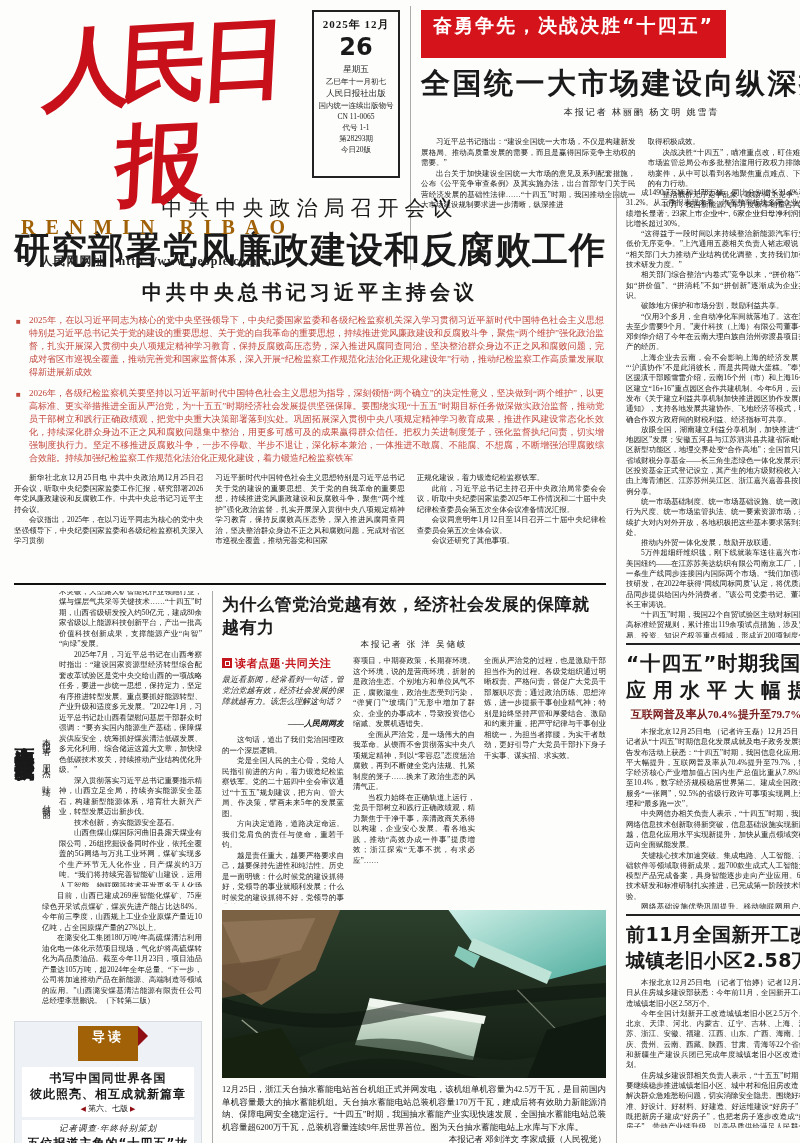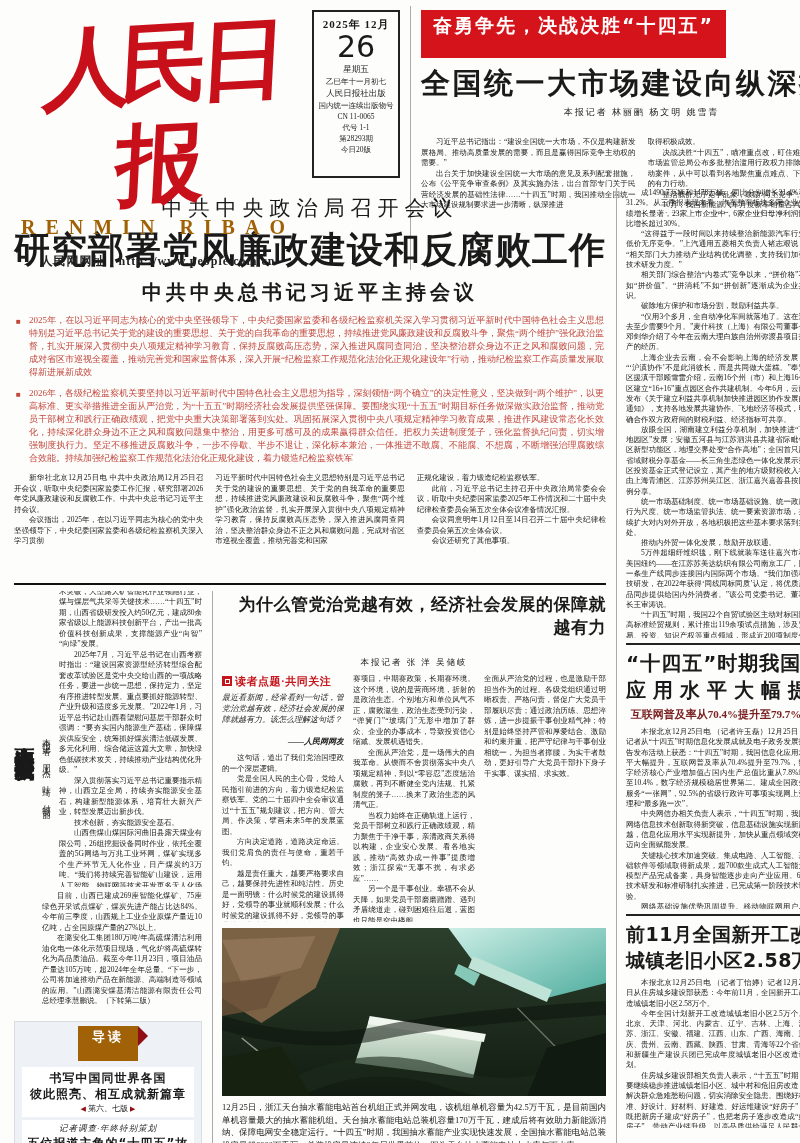--- a/index.html
+++ b/index.html
@@ -7,21 +7,21 @@
         font-family:"Liberation Serif","DejaVu Serif",serif;overflow:hidden;box-sizing:border-box;padding:6px 14px 0;}
   
   .topbar{display:grid;grid-template-columns:288px 88px 1fr;column-gap:10px;height:182px;}
   .masthead{position:relative;text-align:center;}
   .brand{font-family:"DejaVu Sans",sans-serif;font-weight:bold;color:#c8101a;font-size:88px;line-height:100px;
          letter-spacing:-10px;transform:rotate(-3deg) skewX(-6deg);margin-top:8px;}
   .brand-roman{color:#a16207;font-size:20px;letter-spacing:10px;font-weight:bold;margin-top:2px;}
   .website{font-size:12px;letter-spacing:1px;margin-top:14px;color:#222;font-weight:bold;}
   .datebox{border:2px solid #222;margin-top:4px;height:168px;padding:6px 2px;text-align:center;font-size:8.5px;line-height:13px;box-sizing:border-box;}
   .datebox .ym{font-size:11px;font-weight:bold;letter-spacing:1px;}
-  .datebox .day{font-size:30px;font-weight:normal;line-height:32px;font-family:"DejaVu Sans",sans-serif;}
+  .datebox .day{font-size:24px;font-weight:bold;line-height:32px;font-family:"DejaVu Sans",sans-serif;}
   .datebox .small{font-size:7.5px;line-height:11px;}
   .markethead{border-left:1px solid #aaa;padding-left:10px;}
   .banner{display:inline-block;background:#d5131a;color:#fff;font-weight:bold;font-size:19px;letter-spacing:2px;
           padding:3px 12px 19px;margin:4px 0 2px;font-family:"DejaVu Sans",sans-serif;}
   .market-h1{font-size:29px;font-weight:bold;letter-spacing:2.5px;margin:4px 0 2px;font-family:"DejaVu Sans",sans-serif;white-space:nowrap;}
   .market-byline{text-align:center;font-size:9px;letter-spacing:2px;margin:2px 0 6px;}
   .introcols{display:grid;grid-template-columns:1fr 1fr;column-gap:12px;height:88px;overflow:hidden;}
   .introcols .icol{font-size:7.5px;line-height:10.5px;text-align:justify;overflow:hidden;margin-top:12px;}
   p.np{margin:0;text-indent:2em;}
   
@@ -52,21 +52,21 @@
   .daodu{background:#eef1f5;border:1px solid #d8dde3;margin-top:8px;height:128px;overflow:hidden;text-align:center;padding-top:2px;}
   .daodu-tag{position:relative;display:inline-block;background:#a16207;color:#fff;font-weight:bold;font-size:13px;
              letter-spacing:3px;padding:2px 14px 15px;margin:2px auto 3px;font-family:"DejaVu Sans",sans-serif;}
   .daodu-tag::after{content:"";position:absolute;right:-10px;top:0;border-style:solid;border-width:10px 0 10px 10px;border-color:transparent transparent transparent #8f0f14;}
   .daodu-card{background:#fff;margin:3px 7px;padding:3px 2px;}
   .dd-title{font-size:12px;font-weight:bold;letter-spacing:1px;line-height:16px;font-family:"DejaVu Sans",sans-serif;}
   .dd-kicker{font-size:8.5px;font-style:italic;letter-spacing:1px;}
   .dd-page{font-size:8px;margin-top:1px;}
   .dd-arrow{color:#8f0f14;font-size:7px;}
   
-  .why-h1{font-size:17px;font-weight:bold;text-align:right;letter-spacing:0.5px;margin:2px 0 18px;}
+  .why-h1{font-size:17px;font-weight:bold;text-align:left;letter-spacing:0.5px;margin:2px 0 0;}
   .why-byline{text-align:center;font-size:8.5px;letter-spacing:2px;margin-bottom:5px;}
   .why-cols{display:grid;grid-template-columns:1fr 1fr 1fr;column-gap:9px;height:248px;overflow:hidden;text-align:justify;}
   .why-col{font-size:7.5px;line-height:10.5px;overflow:hidden;}
   .reader-head{color:#c5161d;font-weight:bold;font-size:11px;letter-spacing:0.5px;display:flex;align-items:center;gap:3px;margin:2px 0 5px;}
   .reader-ic{display:inline-block;width:10px;height:10px;background:#c5161d;position:relative;}
   .reader-ic::after{content:"";position:absolute;inset:2.5px;border:1.5px solid #fff;}
   .reader-q{font-style:italic;font-size:8px;line-height:11px;}
   .reader-src{text-align:right;font-weight:bold;font-style:italic;font-size:8px;margin:12px 0 6px;}
   
   .photo{margin-top:6px;}
@@ -206,21 +206,20 @@
                 <p class="np">这句话，道出了我们党治国理政的一个深层逻辑。</p>
                 <p class="np">党是全国人民的主心骨，党给人民指引前进的方向，着力锻造纪检监察铁军。党的二十届四中全会审议通过“十五五”规划建议，把方向、管大局、作决策，擘画未来5年的发展蓝图。</p>
                 <p class="np">方向决定道路，道路决定命运。我们党肩负的责任与使命，重若千钧。</p>
                 <p class="np">越是责任重大，越要严格要求自己，越要保持先进性和纯洁性。历史是一面明镜：什么时候党的建设抓得好，党领导的事业就顺利发展；什么时候党的建设抓得不好，党领导的事业就会遭受挫折。这样的启示表明，治国必先治党，党兴才能国强。</p>
 
               </div>
               <div class="why-col">
                 <p class="np" style="text-indent:0">赛项目，中期赛政策，长期赛环境。这个环境，说的是营商环境，折射的是政治生态。个别地方和单位风气不正，腐败滋生，政治生态受到污染，“弹簧门”“玻璃门”无形中增加了群众、企业的办事成本，导致投资信心缩减、发展机遇错失。</p>
                 <p class="np">全面从严治党，是一场伟大的自我革命。从锲而不舍贯彻落实中央八项规定精神，到以“零容忍”态度惩治腐败，再到不断健全党内法规、扎紧制度的笼子……换来了政治生态的风清气正。</p>
                 <p class="np">当权力始终在正确轨道上运行，党员干部树立和践行正确政绩观，精力聚焦于干净干事，亲清政商关系得以构建，企业安心发展。看各地实践，推动“高效办成一件事”提质增效；浙江探索“无事不扰，有求必应”……</p>
-                <p class="np">另一个是干事创业。幸福不会从天降，如果党员干部磨磨蹭蹭、遇到矛盾绕道走，碰到困难往后退，蓝图也只能是空中楼阁。</p>
               </div>
               <div class="why-col">
                 <p class="np" style="text-indent:0">全面从严治党的过程，也是激励干部担当作为的过程。各级党组织通过明晰权责、严格问责，督促广大党员干部履职尽责；通过政治历练、思想淬炼，进一步提振干事创业精气神；特别是始终坚持严管和厚爱结合、激励和约束并重，把严守纪律与干事创业相统一，为担当者撑腰，为实干者鼓劲，更好引导广大党员干部扑下身子干实事、谋实招、求实效。</p>
               </div>
             </div>
           </section>
 
           <figure class="photo" style="margin:6px 0 0">
             <svg viewBox="0 0 390 168" preserveAspectRatio="none">
               <defs>

